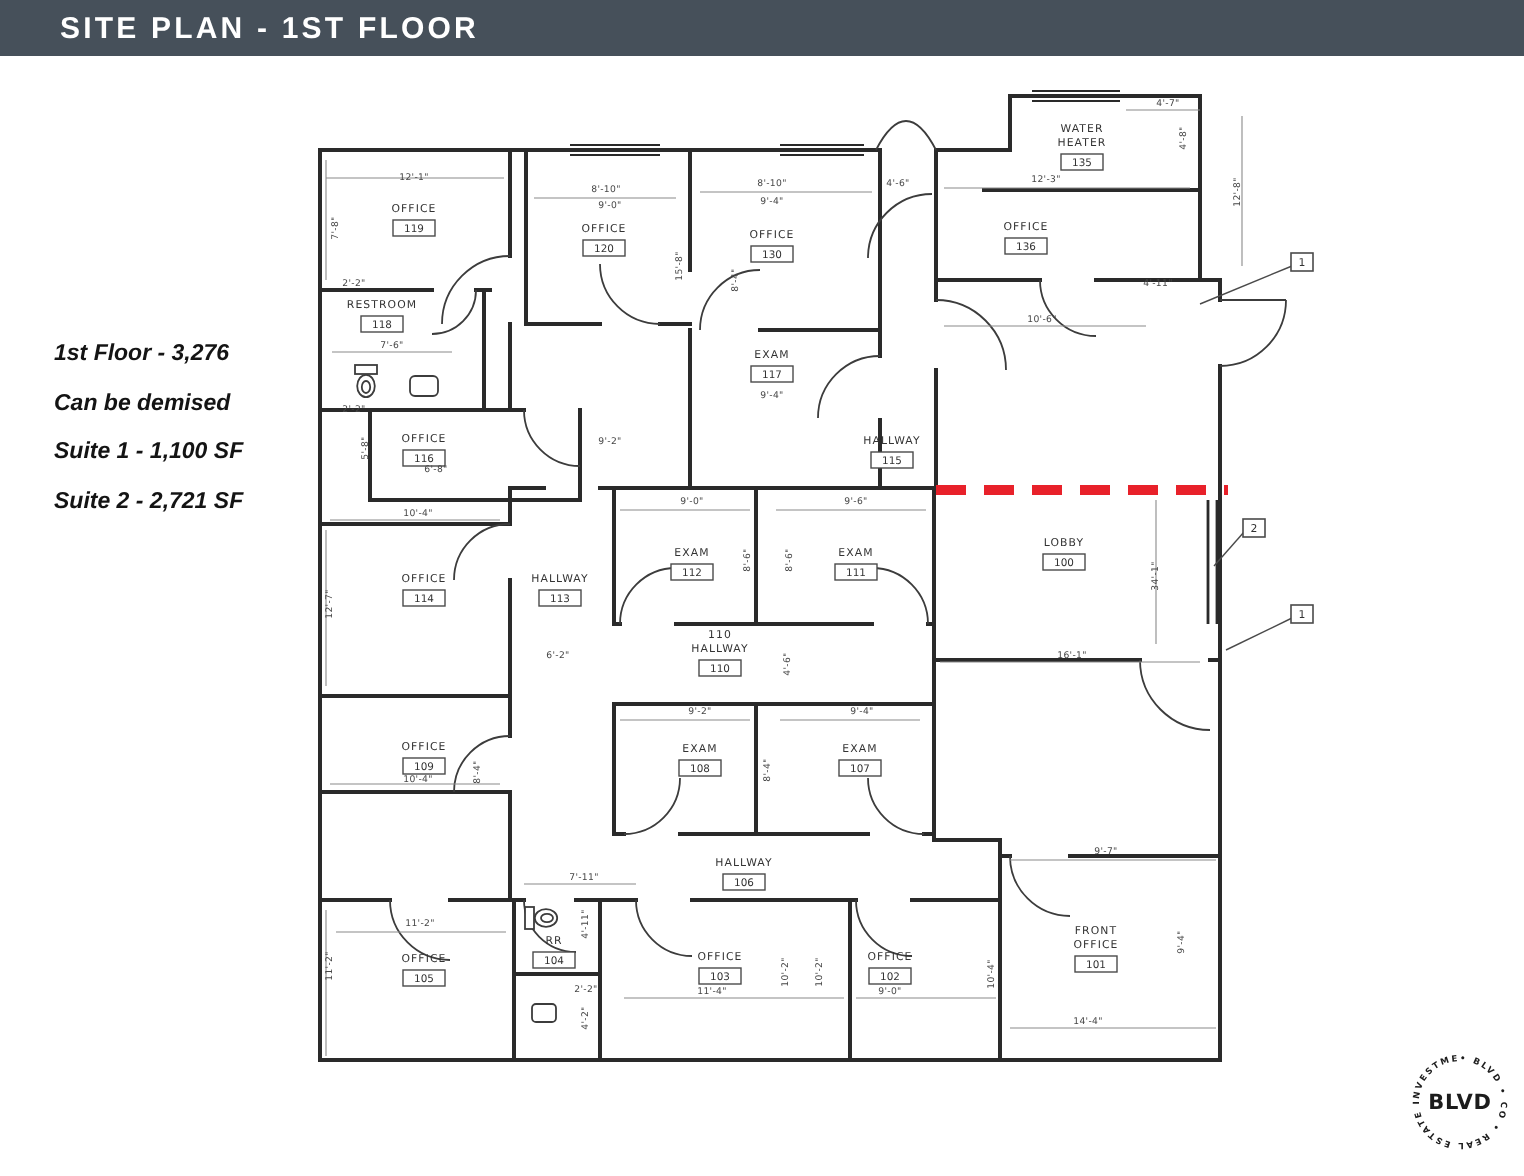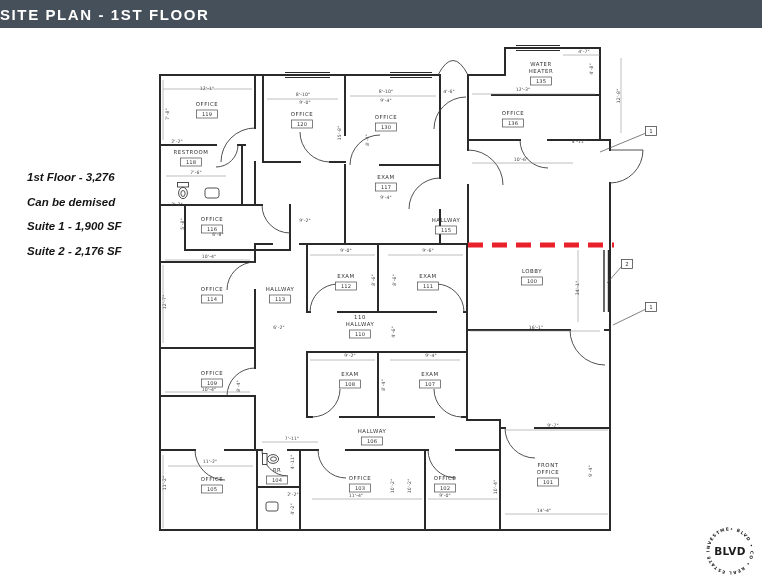--- a/index.html
+++ b/index.html
@@ -1,19 +1,19 @@
 <!DOCTYPE html>
 <html><head>
 <meta charset="utf-8">
 <style>
   html,body{margin:0;padding:0;}
   body{width:762px;height:588px;background:#ffffff;position:relative;overflow:hidden;
        font-family:"Liberation Sans",sans-serif;}
   .title-bar{position:absolute;top:0;left:0;width:762px;height:28px;display:flex;
-             align-items:center;box-sizing:border-box;}
+             align-items:center;box-sizing:border-box;padding-left:30px;}
   .title-bar span{color:#ffffff;font-size:15px;font-weight:bold;letter-spacing:1.6px;}
   .info{position:absolute;left:27px;top:171px;font-weight:bold;font-size:11.5px;
         color:#141414;}
   .info div{margin-bottom:12.5px;font-style:italic;}
   svg.plan{position:absolute;left:0;top:0;}
   .w{stroke:#2a2a2a;stroke-width:2;fill:none;stroke-linecap:square;}
   .arc{stroke:#3c3c3c;stroke-width:0.9;fill:none;}
   .dl{stroke:#8a8a8a;stroke-width:0.55;fill:none;}
   .win{stroke:#2a2a2a;stroke-width:1.1;fill:none;}
   .glz{stroke:#2a2a2a;stroke-width:1.4;fill:none;}
@@ -32,22 +32,22 @@
 </head>
 <body>
 
 <div class="title-bar" id="title-bar" style="background: rgb(70, 80, 90);">
   <span>SITE PLAN - 1ST FLOOR</span>
 </div>
 
 <div class="info">
   <div>1st Floor - 3,276</div>
   <div>Can be demised</div>
-  <div>Suite 1 - 1,900 SF</div>
-  <div>Suite 2 - 2,176 SF</div>
+  <div>Suite 1 - 1,100 SF</div>
+  <div>Suite 2 - 2,721 SF</div>
 </div>
 
 <svg class="plan" width="762" height="588" viewBox="0 0 762 588">
 
   <g>
     <path class="w" d="M160,75 H438 M468,75 H505 M505,75 V48 M505,48 H600 M600,48 V140 M600,140 H610
                        M610,140 V150 M610,183 V530 M160,530 H610 M160,75 V530"></path>
   </g>
 
   <g>

